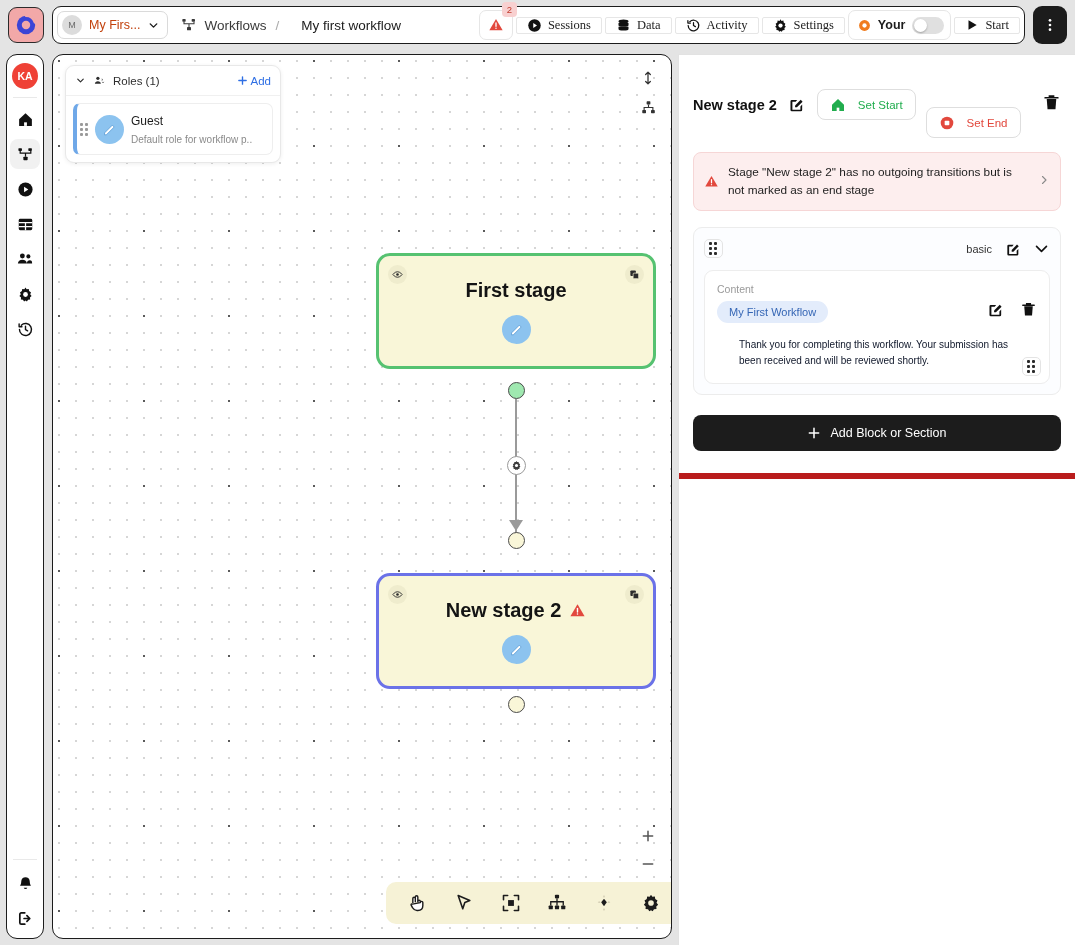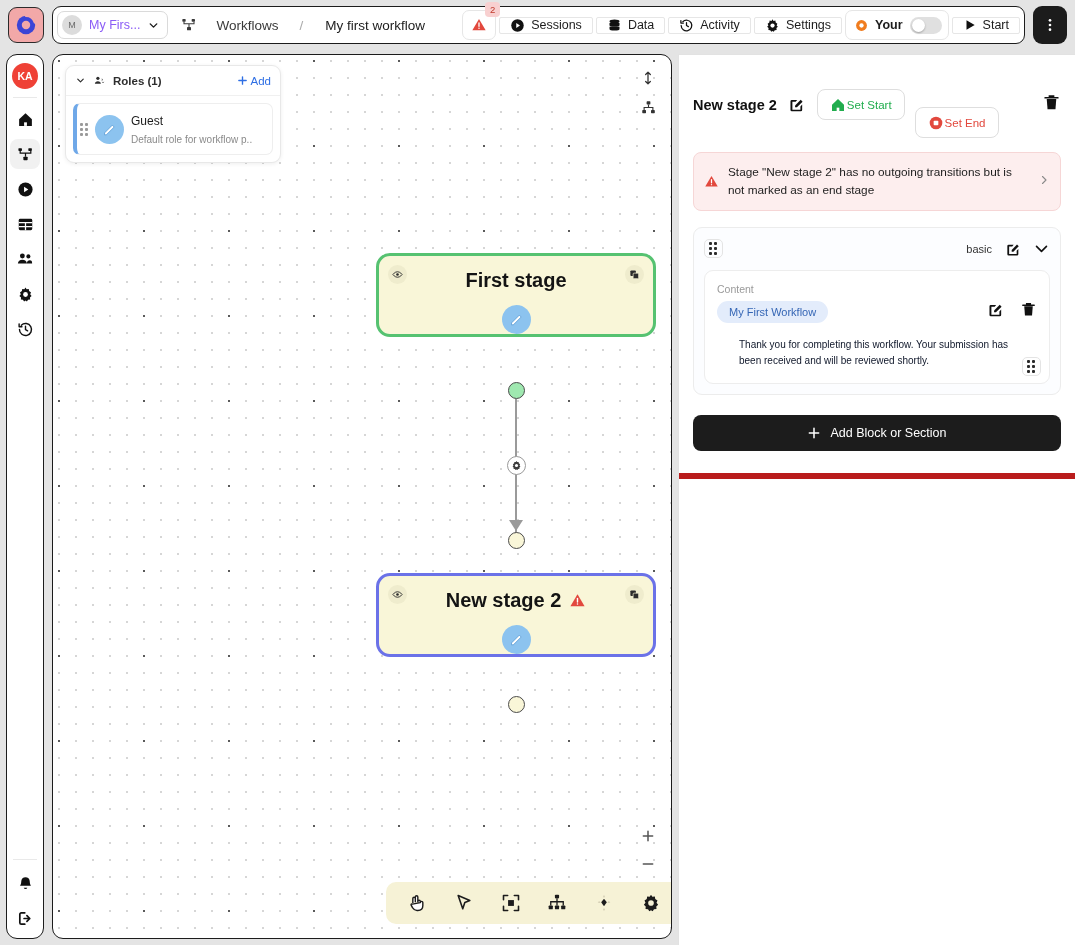--- a/index.html
+++ b/index.html
@@ -29,42 +29,42 @@
   }
   .org-pill {
     display: flex; align-items: center; gap: 7px; height: 28px;
     border: 1px solid #dadada; border-radius: 7px; padding: 0 7px 0 4px;
     flex: 0 0 auto; cursor: pointer;
   }
   .org-avatar {
     width: 20px; height: 20px; border-radius: 50%; background: #dcdcdc;
     color: #6a6a6a; font-size: 9px; display: flex; align-items: center; justify-content: center;
   }
-  .org-name { font-size: 12.5px; color: #8b5cf6; }
+  .org-name { font-size: 12.5px; color: #c2410c; }
   .bc {
-    display: flex; align-items: center; gap: 19px; padding: 0 5px 0 10px;
+    display: flex; align-items: center; gap: 7px; padding: 0 5px 0 10px;
     font-size: 13.5px; color: #3a3a3a; flex: 0 0 auto; cursor: pointer;
   }
   .bc-sep { color: #aaa; font-size: 13.5px; margin-left: 2px; }
   .bc-current { font-size: 13.5px; color: #1c1c1c; padding-left: 14px; flex: 0 0 auto; }
   .spacer { flex: 1 1 auto; }
   .warn-btn {
     position: relative; width: 34px; height: 30px; border: 1px solid #e6e6e6;
     border-radius: 7px; display: flex; align-items: center; justify-content: center;
     flex: 0 0 auto; cursor: pointer; background:#fff;
   }
   .warn-badge {
     position: absolute; top: -9px; right: -5px; min-width: 15px; height: 15px;
     background: #f8d0d0; color: #c0392b; border-radius: 4px; font-size: 9.5px;
     display: flex; align-items: center; justify-content: center; padding: 0 3px;
   }
   .tb-btn {
     display: flex; align-items: center; gap: 6px; height: 17px; padding: 0 10px;
     border: 1px solid #e6e6e6; border-radius: 2px; font-size: 12.5px; color: #1c1c1c;
-    flex: 0 0 auto; cursor: pointer; background: #fff; white-space: nowrap;
+    flex: 0 0 auto; cursor: pointer; background: #fff; white-space: nowrap; font-family: Liberation Serif, serif;
   }
   .draft-box {
     display: flex; align-items: center; gap: 7px; height: 30px; padding: 0 6px 0 9px;
     border: 1px solid #e6e6e6; border-radius: 7px; flex: 0 0 auto;
   }
   .draft-label { font-size: 12.5px; font-weight: bold; color: #1c1c1c; }
   .toggle {
     width: 32px; height: 17px; border-radius: 9px; background: #e0e0e0;
     position: relative; cursor: pointer; flex: 0 0 auto;
   }
@@ -113,21 +113,21 @@
   
   #roles-panel {
     position: absolute; left: 12px; top: 10px; width: 216px;
     background: #fff; border: 1px solid #e8e8e8; border-radius: 9px;
     box-shadow: 0 1px 4px rgba(0,0,0,.07); overflow: hidden;
   }
   .roles-head {
     height: 30px; display: flex; align-items: center; gap: 7px; padding: 0 9px;
     border-bottom: 1px solid #f0f0f0;
   }
-  .roles-title { font-size: 11.5px; color: #2e2e2e; font-weight: bold; }
+  .roles-title { font-size: 11.5px; color: #2e2e2e; }
   .roles-add {
     margin-left: auto; font-size: 11.5px; color: #2f6fe4; display: flex;
     align-items: center; gap: 3px; cursor: pointer;
   }
   .role-row {
     margin: 7px; display: flex; align-items: center; gap: 7px; padding: 7px 8px 7px 3px;
     border: 1px solid #eee; border-left: 4px solid #6fa8e8; border-radius: 7px;
     background: #fff; cursor: pointer;
   }
   .role-avatar {
@@ -142,23 +142,23 @@
   .grip { display: flex; flex-wrap: wrap; width: 8px; gap: 2px; flex: 0 0 auto; cursor: grab; }
   .grip i { width: 3px; height: 3px; background: #9a9a9a; border-radius: 1px; display: block; }
 
   
   .canvas-tr { position: absolute; right: 14px; top: 14px; display: flex; flex-direction: column; gap: 11px; }
   .c-ctl { width: 18px; height: 18px; display: flex; align-items: center; justify-content: center; cursor: pointer; }
   .canvas-br { position: absolute; right: 14px; bottom: 65px; display: flex; flex-direction: column; align-items: center; gap: 10px; }
 
   
   .stage {
-    position: absolute; width: 280px; height: 84px; border-radius: 14px;
+    position: absolute; width: 280px; height: 116px; border-radius: 14px;
     background: #f9f6d8; display: flex; flex-direction: column;
-    align-items: center; justify-content: flex-end; cursor: pointer;
+    align-items: center; justify-content: center; cursor: pointer;
   }
   .stage.first { left: 323px; top: 198px; border: 3px solid #56c271; }
   .stage.second { left: 323px; top: 518px; border: 3px solid #6b72e8; }
   .stage-title { font-size: 20px; font-weight: bold; color: #141414; display: flex; align-items: center; gap: 8px; }
   .stage-edit {
     width: 29px; height: 29px; border-radius: 50%; background: #8cc3ef;
     display: flex; align-items: center; justify-content: center; margin-top: 13px; cursor: pointer;
   }
   .node-ico {
     position: absolute; width: 19px; height: 19px; border-radius: 50%; background: #efeccd;
@@ -196,21 +196,21 @@
 
   
   #right-panel {
     position: absolute; left: 678px; top: 54px; width: 397px; height: 891px;
     background: #fff; border-top: 1px solid #e2e2e2; border-left: 1px solid #e2e2e2;
   }
   .rp-head { display: flex; align-items: center; gap: 10px; padding: 16px 14px 0 14px; }
   .rp-title { font-size: 14.5px; font-weight: bold; color: #111; }
   .rp-iconbtn { width: 20px; height: 20px; display: flex; align-items: center; justify-content: center; cursor: pointer; }
   .rp-btn {
-    display: flex; align-items: center; gap: 1px; height: 31px; padding: 0 12px;
+    display: flex; align-items: center; gap: 12px; height: 31px; padding: 0 12px;
     border: 1px solid #dedede; border-radius: 8px; font-size: 11.5px; cursor: pointer; background:#fff;
   }
   .rp-btn.start { color: #21ad4e; }
   .rp-btn.end { color: #e2483d; margin-top: 36px; }
   .rp-trash { margin-left: auto; cursor: pointer; }
 
   .alert {
     margin: 14px 14px 0 14px; background: #fdeeee; border: 1px solid #f6d6d6;
     border-radius: 8px; display: flex; align-items: center; gap: 9px; padding: 10px 10px;
     cursor: pointer;

